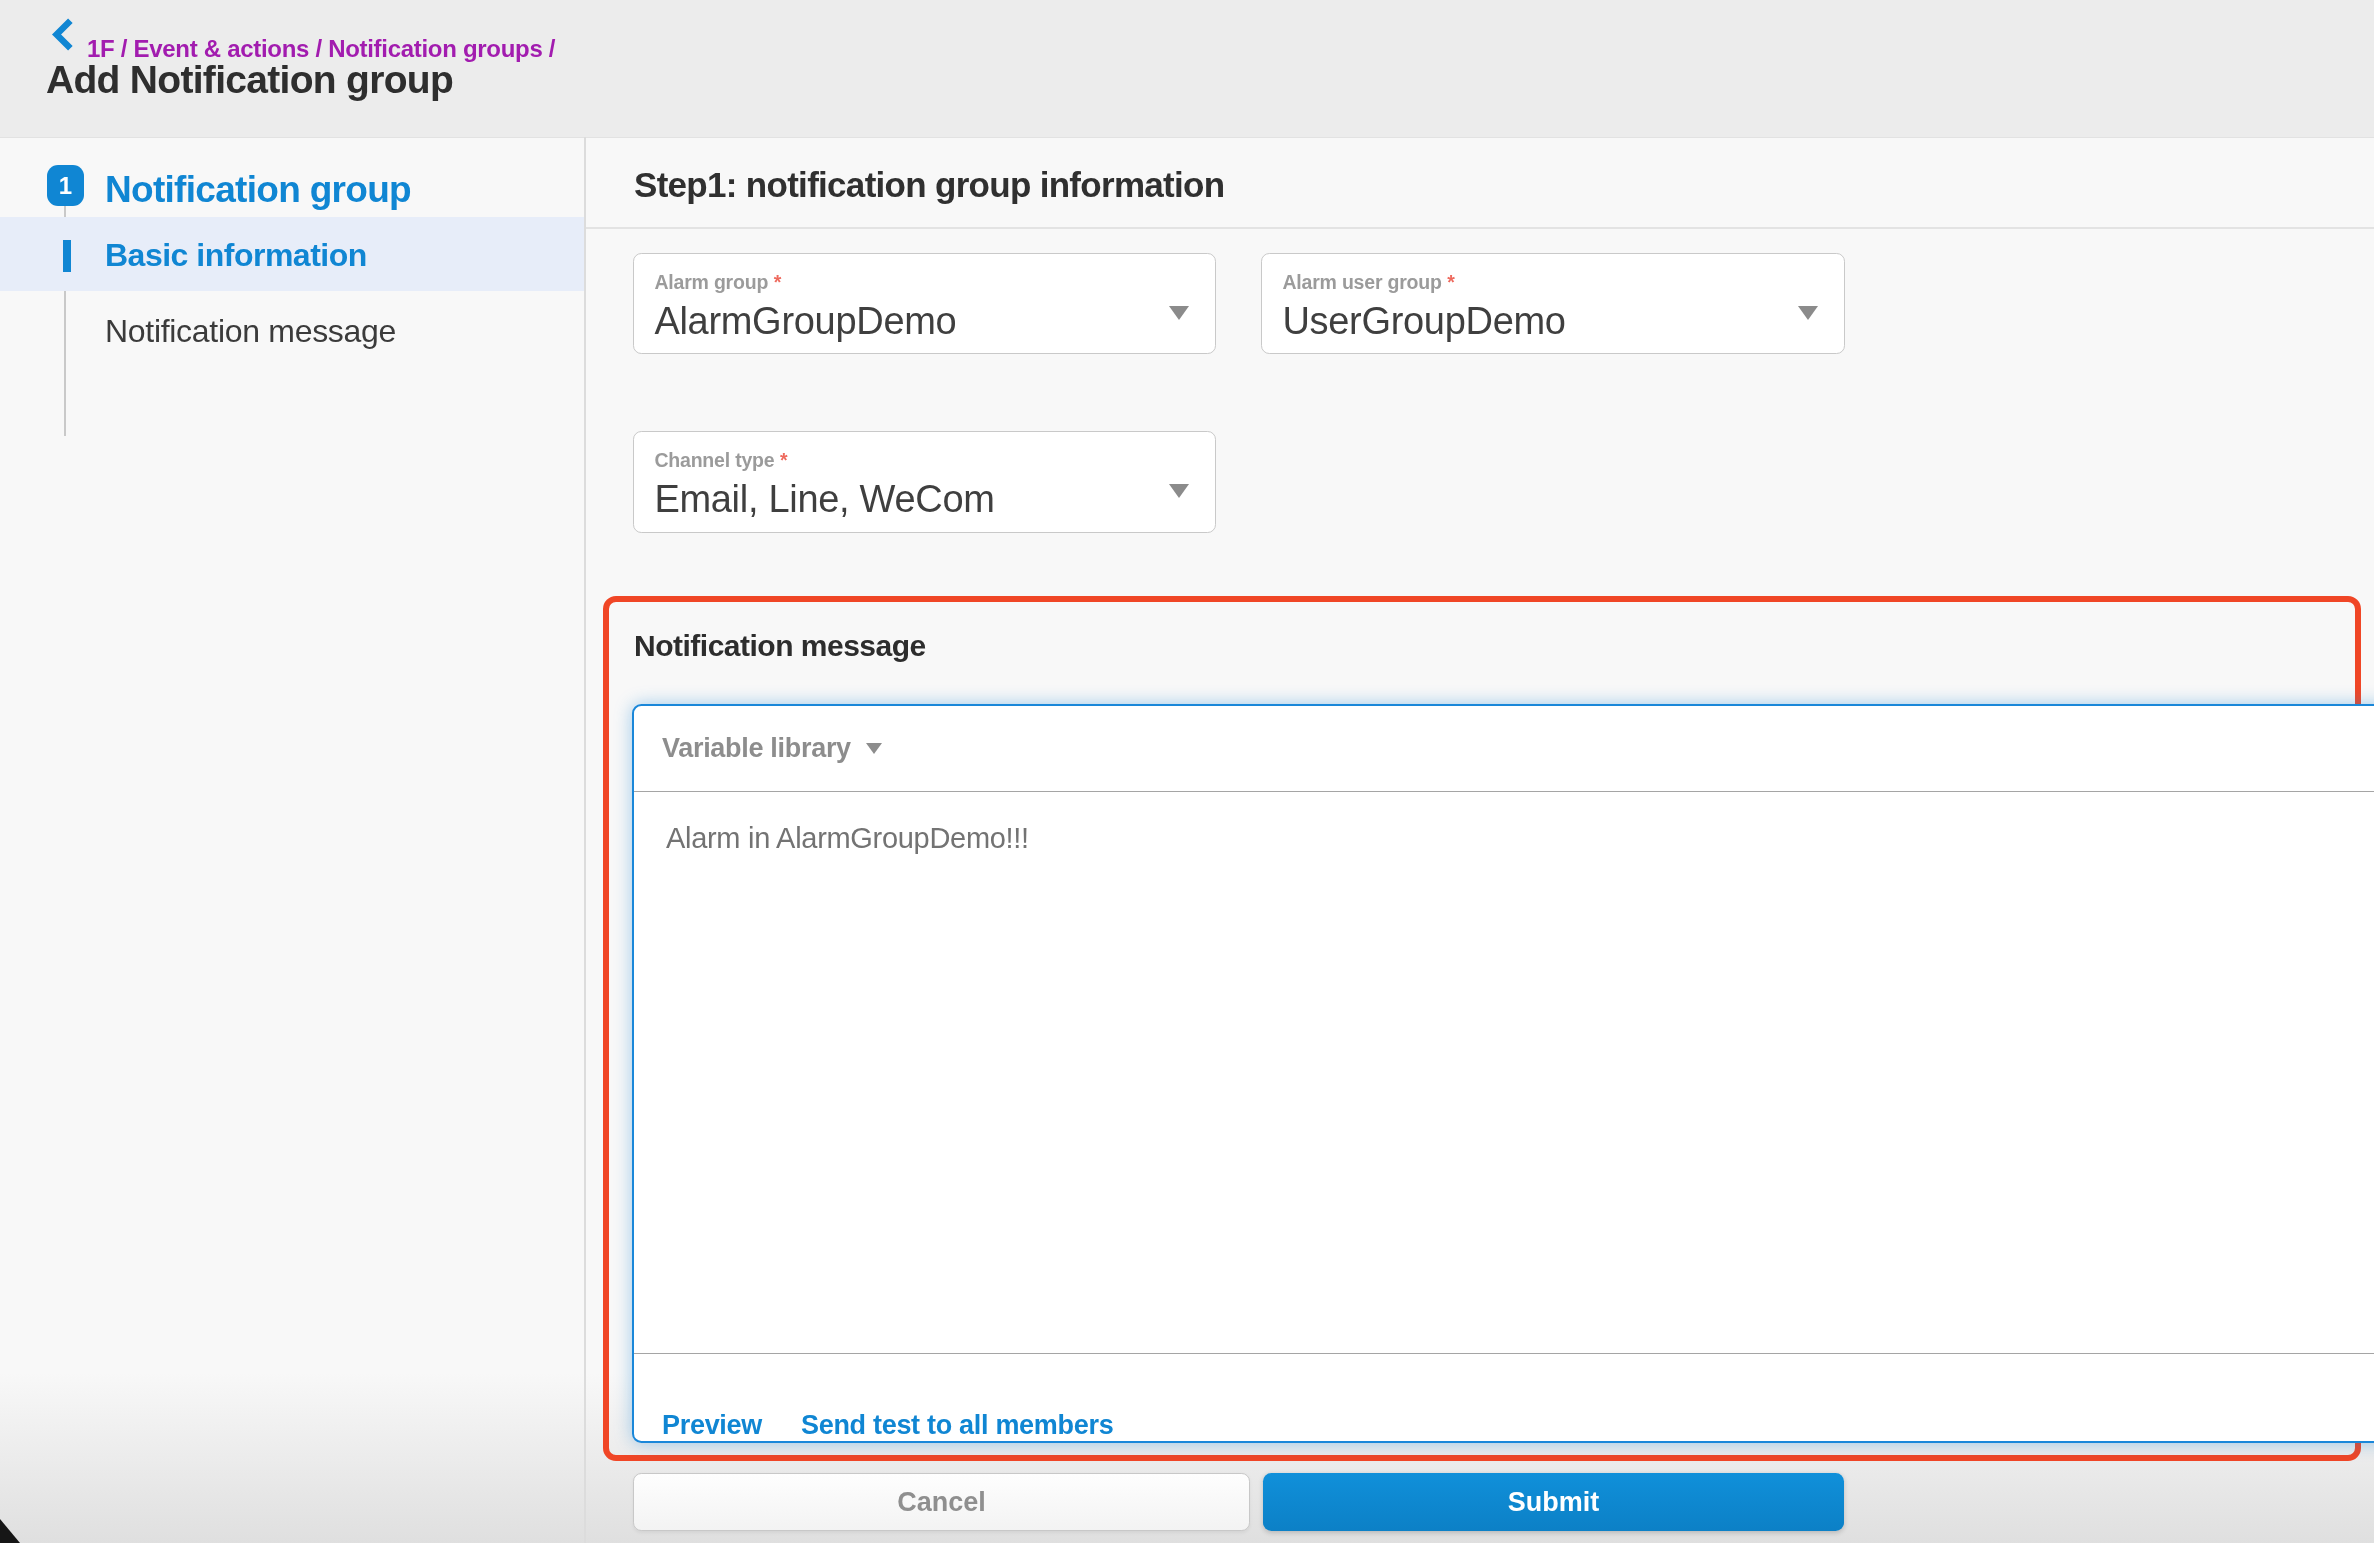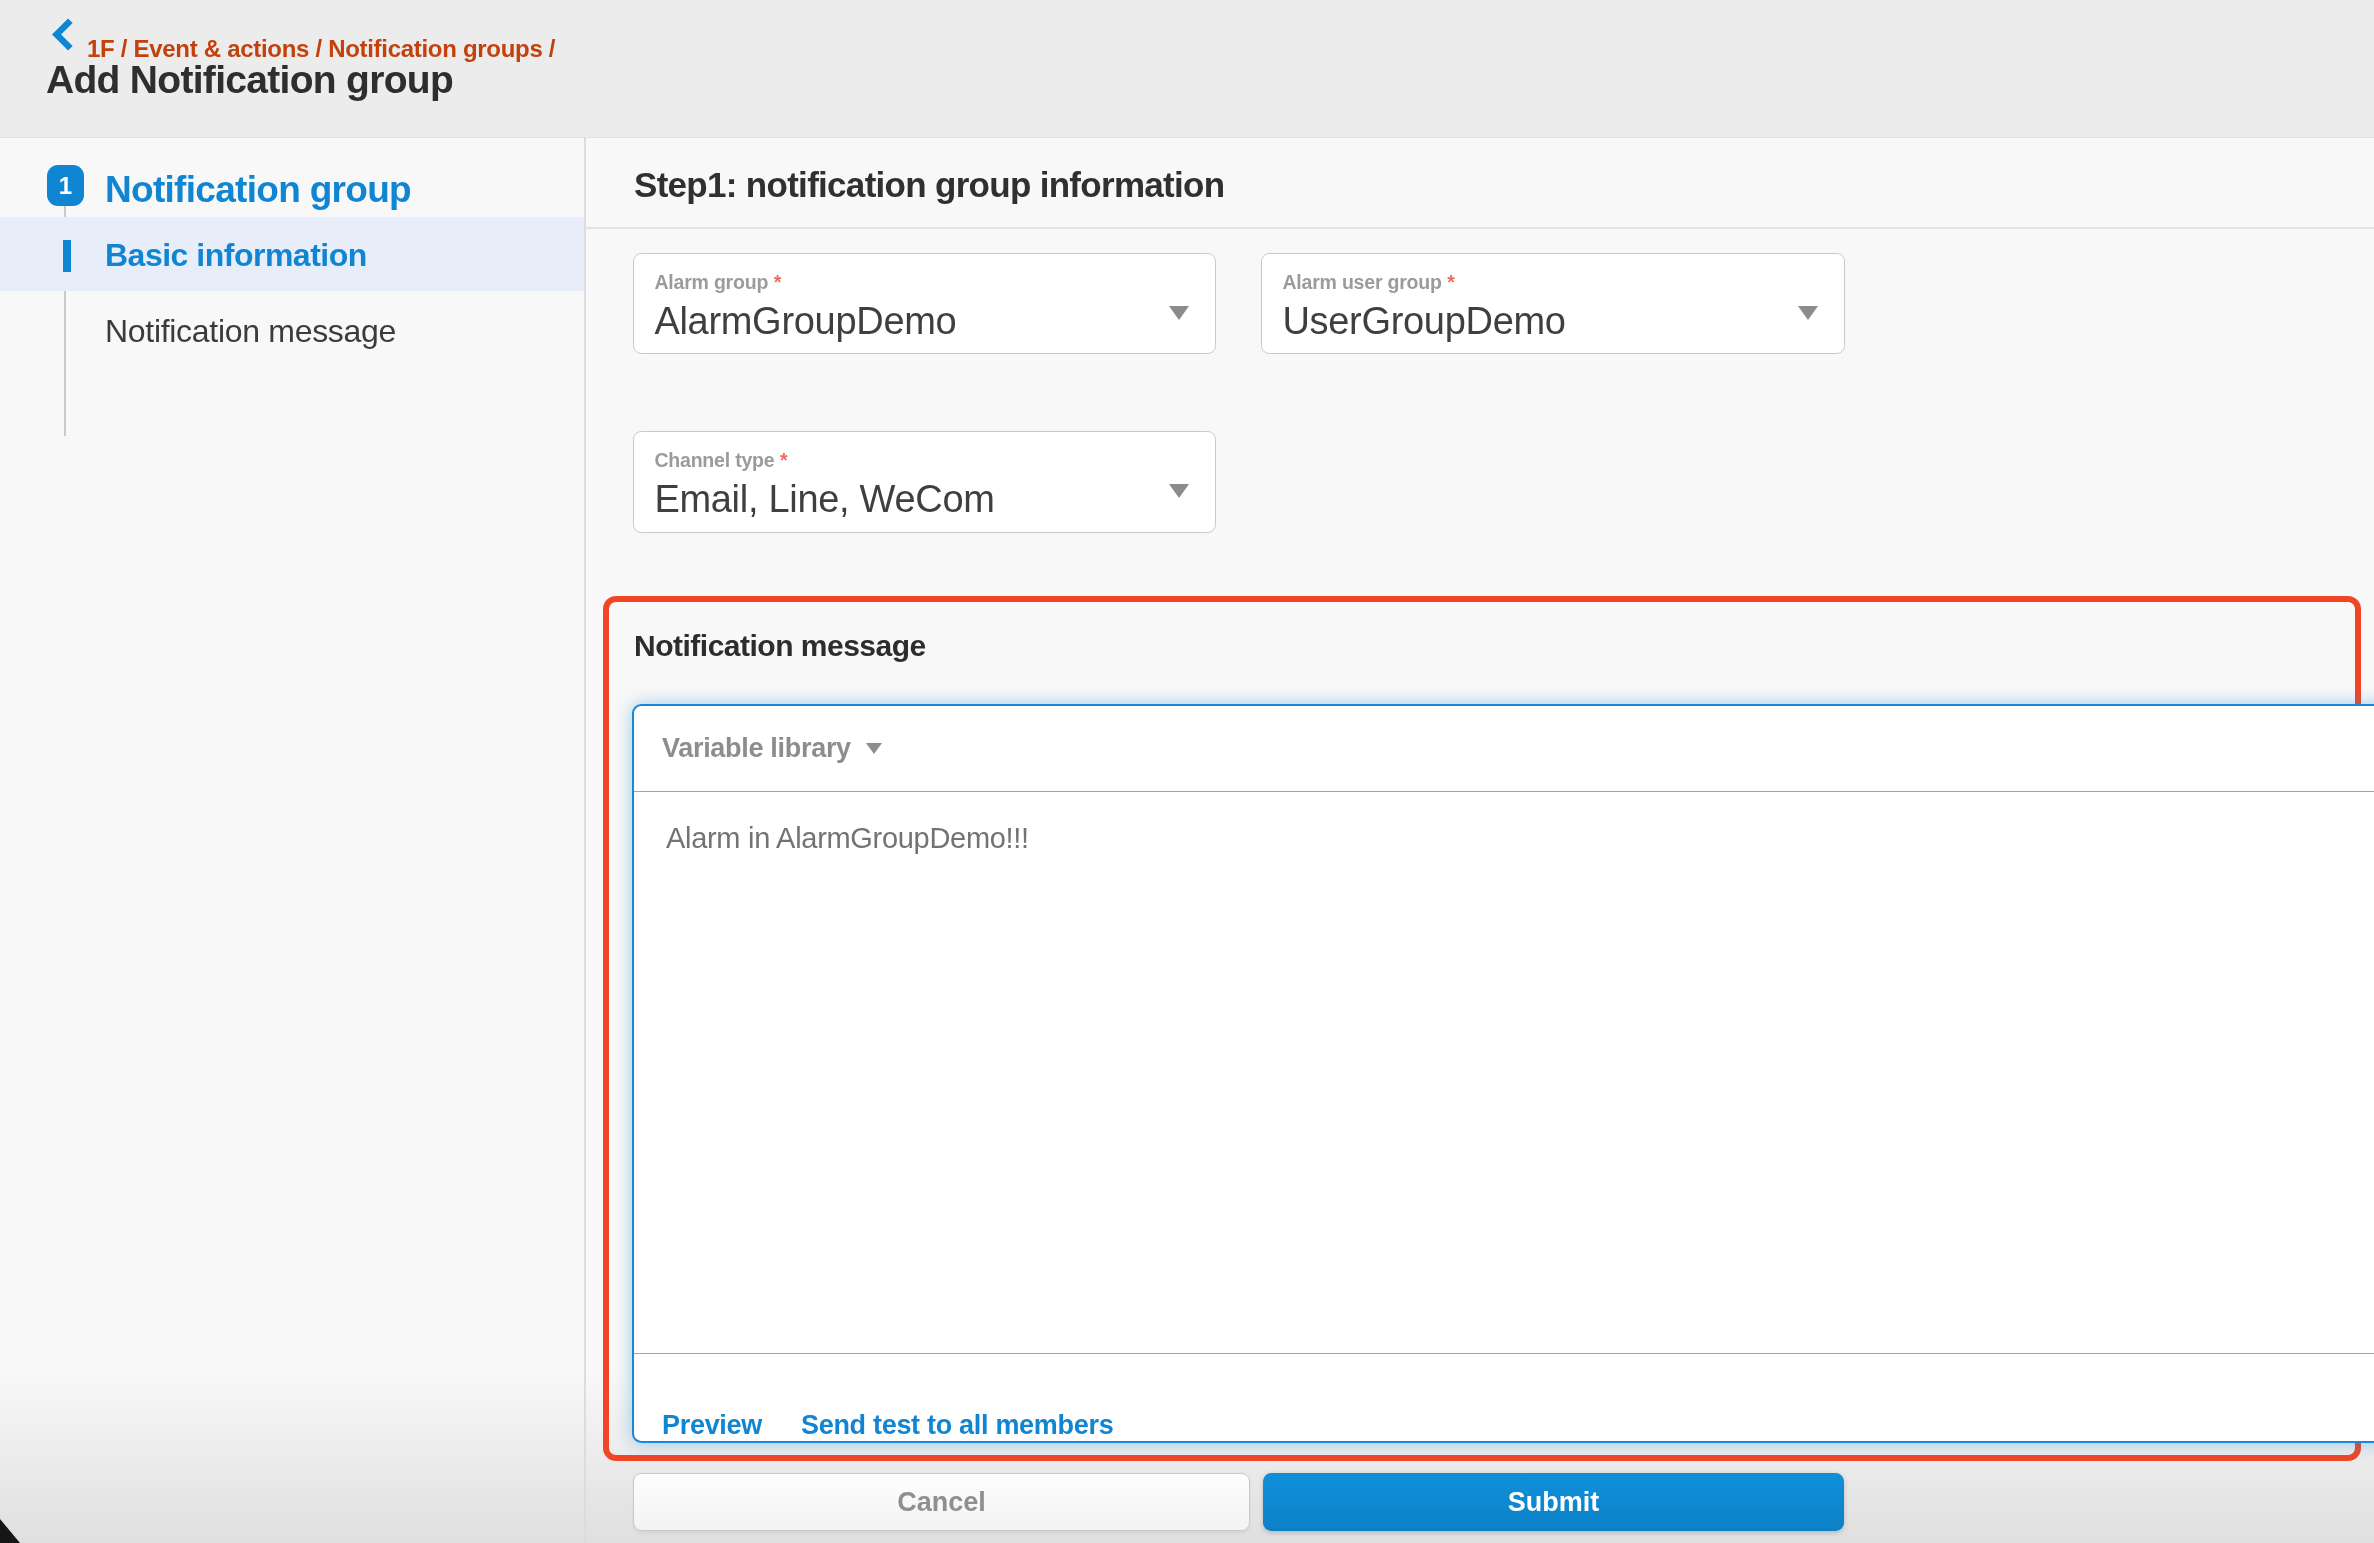--- a/index.html
+++ b/index.html
@@ -3,21 +3,21 @@
 <meta charset="utf-8">
 <style>
   html,body{margin:0;padding:0;}
   body{font-family:"Liberation Sans","DejaVu Sans",sans-serif;}
   .app{position:relative;width:2375px;height:1543px;background:#f8f8f8;overflow:hidden;}
 
   
   .hdr{position:absolute;left:0;top:0;width:2375px;height:137px;background:#ececec;border-bottom:0.9px solid #e2e2e2;z-index:1;}
   .crumb{position:absolute;left:50px;top:15px;height:39px;display:flex;align-items:center;cursor:pointer;}
   .crumb svg{display:block;margin-right:11px;}
-  .crumb span{color:#c2410c;font-size:24px;font-weight:700;letter-spacing:-0.3px;margin-top:28px;}
+  .crumb span{color:#a21caf;font-size:24px;font-weight:700;letter-spacing:-0.3px;margin-top:28px;}
   .page-title{position:absolute;left:46px;top:58px;margin:0;font-size:39px;font-weight:700;color:#2e2e2e;letter-spacing:-0.7px;}
 
   
   .side{position:absolute;left:0;top:137px;width:584px;bottom:0;z-index:1;}
   .side-divider{position:absolute;left:584px;top:137px;width:1.9px;height:1406px;background:#dcdcdc;z-index:3;}
   .badge{position:absolute;left:47px;top:28px;width:37px;height:41px;background:#1086d3;border-radius:11px;
          color:#fff;font-size:24px;font-weight:700;display:flex;align-items:center;justify-content:center;}
   .group-title{position:absolute;left:105px;top:32px;font-size:37px;font-weight:700;color:#1086d3;letter-spacing:-0.7px;}
   .connector{position:absolute;left:64px;top:69px;width:1.9px;height:230px;background:#c9c9c9;}
   .row-active{position:absolute;left:0;top:80px;width:584px;height:74px;background:#e7edf9;}

